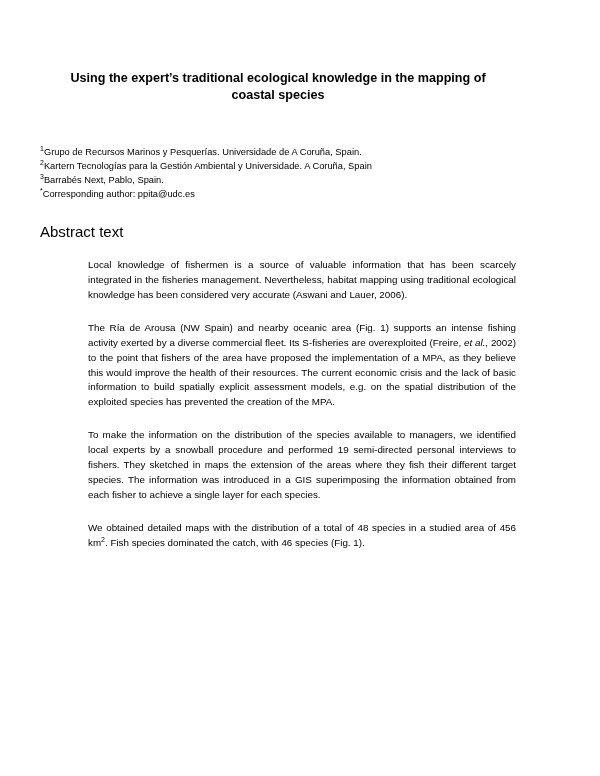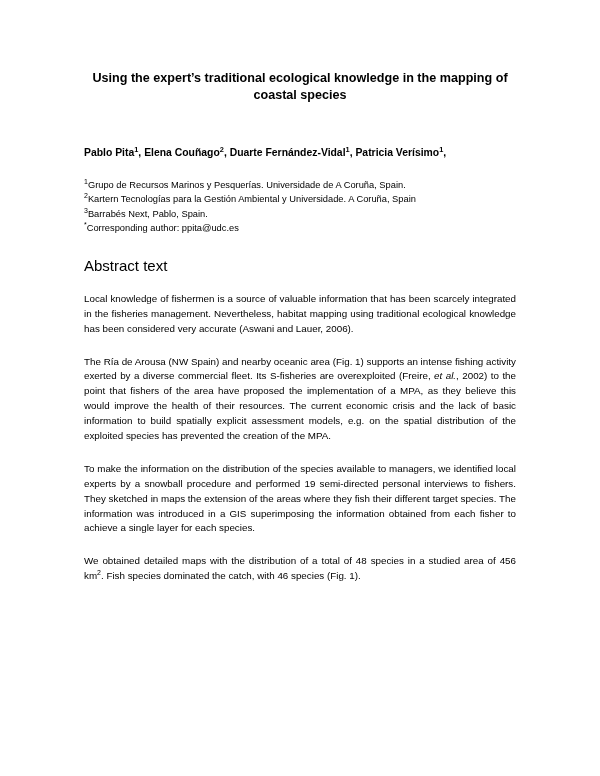--- a/index.html
+++ b/index.html
@@ -10,21 +10,21 @@
   body {
     font-family: "Liberation Sans", sans-serif;
   }
   .page {
     width: 600px;
     height: 776px;
     background: #ffffff;
     margin: 0 auto;
     position: relative;
     box-sizing: border-box;
-    padding: 52px 84px 0 84px;
+    padding: 52px 84px 0 40px;
     overflow: hidden;
   }
   .title {
     font-size: 12.6px;
     font-weight: bold;
     text-align: center;
     line-height: 1.38;
     margin: 18px 8px 0 8px;
     color: #000;
   }
@@ -58,39 +58,39 @@
     margin-top: 22px;
     font-size: 15px;
     color: #000;
   }
   .para {
     margin-top: 18px;
     font-size: 9.8px;
     line-height: 1.52;
     text-align: justify;
     color: #000;
+    margin-left: 48px;
   }
   .para sup {
     font-size: 7px;
     vertical-align: super;
     line-height: 0;
   }
   .para em {
     font-style: italic;
   }
 </style>
 </head>
 <body>
 
 <div class="page">
 
   <div class="title">Using the expert’s traditional ecological knowledge in the mapping of coastal species</div>
 
   <div class="authors">
-    <div><span>Pablo Pita</span><sup>1</sup><span>, Elena Couñago</span><sup>2</sup><span>, Duarte Fernández-Vidal</span><sup>1</sup><span>, Patricia Verísimo</span><sup>1</sup><span>,</span></div>
   </div>
 
   <div class="affiliations">
     <div class="aff-line"><sup>1</sup><span>Grupo de Recursos Marinos y Pesquerías. Universidade de A Coruña, Spain.</span></div>
     <div class="aff-line"><sup>2</sup><span>Kartern Tecnologías para la Gestión Ambiental y Universidade. A Coruña, Spain</span></div>
     <div class="aff-line"><sup>3</sup><span>Barrabés Next, Pablo, Spain.</span></div>
     <div class="aff-line"><sup>*</sup><span>Corresponding author: ppita@udc.es</span></div>
   </div>
 
   <div class="abstract-label">Abstract text</div>

